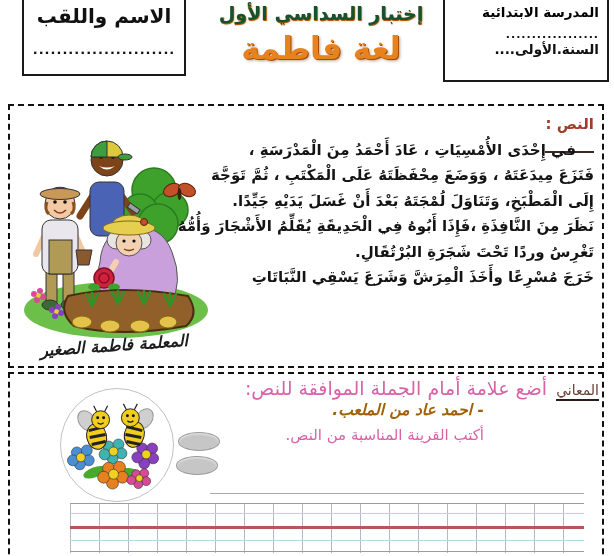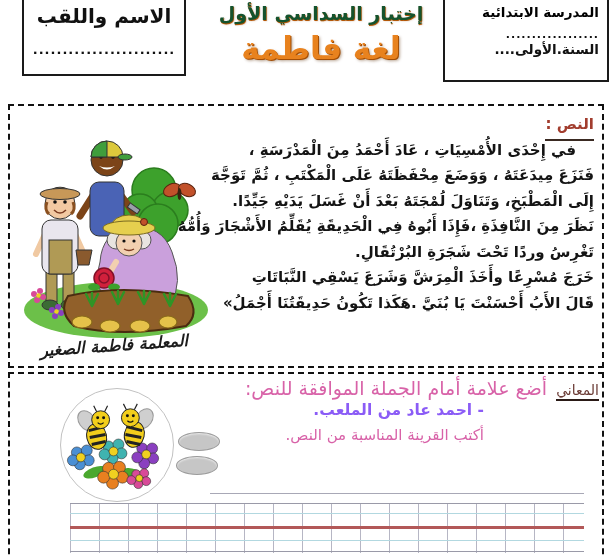--- a/index.html
+++ b/index.html
@@ -30,42 +30,42 @@
   .text-box{left:8px;top:104px;width:596px;height:264px;}
   .bottom-box{left:8px;top:372px;width:596px;height:192px;}
   
   .text-block{
     position:absolute;top:6px;right:8px;width:402px;
     direction:rtl;text-align:right;color:#141414;
     font-weight:bold;font-size:15px;line-height:25.5px;
   }
   .nass{
     color:#a23d2e;font-size:15px;font-weight:bold;
-    border-bottom:2.5px solid #3a2a22;padding-bottom:6px;
+    border-bottom:2.5px solid #3a2a22;padding-bottom:18px;
   }
   .t-line{white-space:nowrap;}
   .t-line.indent{padding-right:18px;}
   .garden{position:absolute;left:10px;top:6px;}
   .sig{
     position:absolute;left:14px;top:230px;width:180px;
     direction:rtl;text-align:center;font-style:italic;font-weight:bold;
     font-size:16px;color:#1c1c1c;transform:rotate(-4deg);
   }
   
   .m-head{position:absolute;top:3px;right:3px;direction:rtl;white-space:nowrap;}
   .m-label{
     color:#6a3a34;font-weight:normal;font-size:14px;
     border-bottom:2px solid #2a1a16;padding-bottom:1px;
   }
   .m-pink{color:#d862a8;font-size:19px;margin-right:4px;}
   .options{
     position:absolute;top:24px;right:118px;direction:rtl;text-align:right;
     line-height:25px;
   }
-  .opt{font-size:15.5px;font-weight:bold;color:#8b5cf6;}
+  .opt{font-size:15.5px;font-weight:bold;color:#a16207;font-style:italic;}
   .m-pink2{font-size:15px;color:#d862a8;}
   .oval{
     position:absolute;width:40px;height:17px;border-radius:50%;
     background:#c6c6c6;border:1px solid #9c9c9c;
     box-shadow:inset 0 1px 2px rgba(255,255,255,.7);
   }
   .oval1{left:168px;top:58px;}
   .oval2{left:166px;top:82px;}
   .bees{
     position:absolute;left:50px;top:14px;width:112px;height:112px;border-radius:50%;
@@ -204,21 +204,20 @@
     <div class="sig">المعلمة فاطمة الصغير</div>
 
     <div class="text-block">
       <div class="t-line"><span class="nass">النص :</span></div>
       <div class="t-line indent">في إِحْدَى الأُمْسِيَاتِ ، عَادَ أَحْمَدُ مِنَ الْمَدْرَسَةِ ،</div>
       <div class="t-line">فَنَزَعَ مِيدَعَتَهُ ، وَوَضَعَ مِحْفَظَتَهُ عَلَى الْمَكْتَبِ ، ثُمَّ تَوَجَّهَ</div>
       <div class="t-line">إِلَى الْمَطْبَخِ، وَتَنَاوَلَ لُمْجَتَهُ بَعْدَ أَنْ غَسَلَ يَدَيْهِ جَيِّدًا.</div>
       <div class="t-line">نَظَرَ مِنَ النَّافِذَةِ ،فَإِذَا أَبُوهُ فِي الْحَدِيقَةِ يُقَلِّمُ الأَشْجَارَ وَأُمُّهُ</div>
       <div class="t-line">تَغْرِسُ وردًا تَحْتَ شَجَرَةِ البُرْتُقَالِ.</div>
       <div class="t-line">خَرَجَ مُسْرِعًا وأَخَذَ الْمِرَشَّ وَشَرَعَ يَسْقِي النَّبَاتَاتِ</div>
-      <div class="t-line">قَالَ الأَبُ أَحْسَنْتَ يَا بُنَيَّ .هَكَذا تَكُونُ حَدِيقَتُنَا أَجْمَلُ»</div>
     </div>
   </div>
 
   <div class="dashbox bottom-box">
 
     <div class="m-head">
       <span class="m-label">المعاني</span>
       <span class="m-pink">أضع علامة أمام الجملة الموافقة للنص:</span>
     </div>
 

